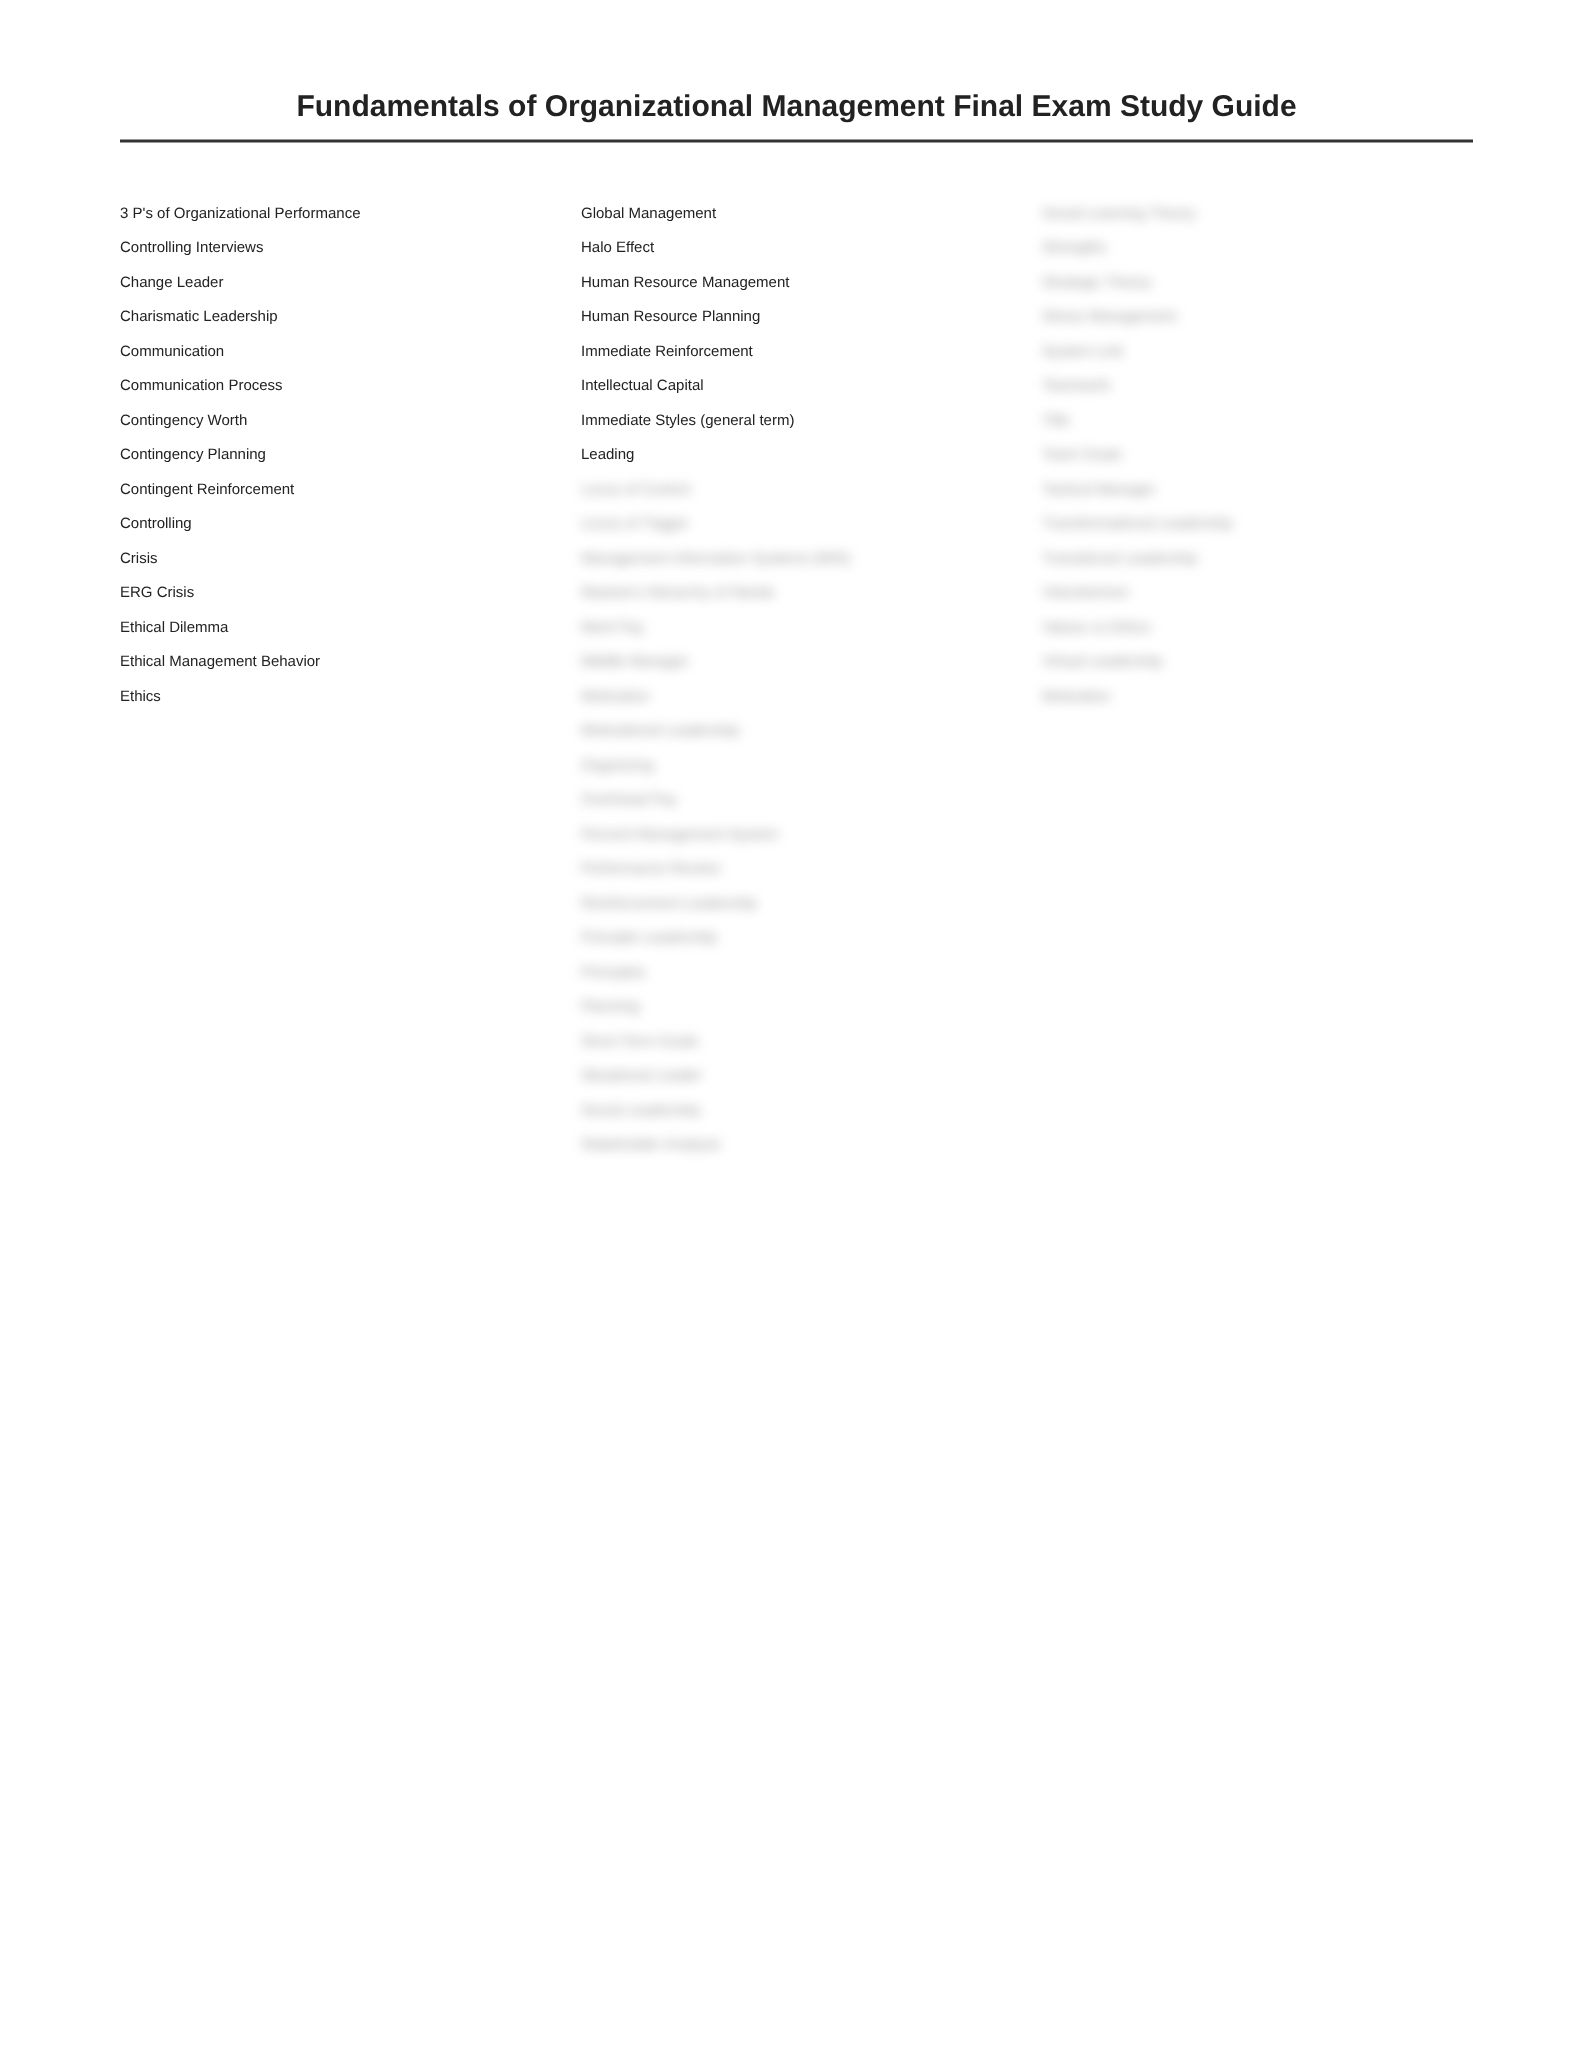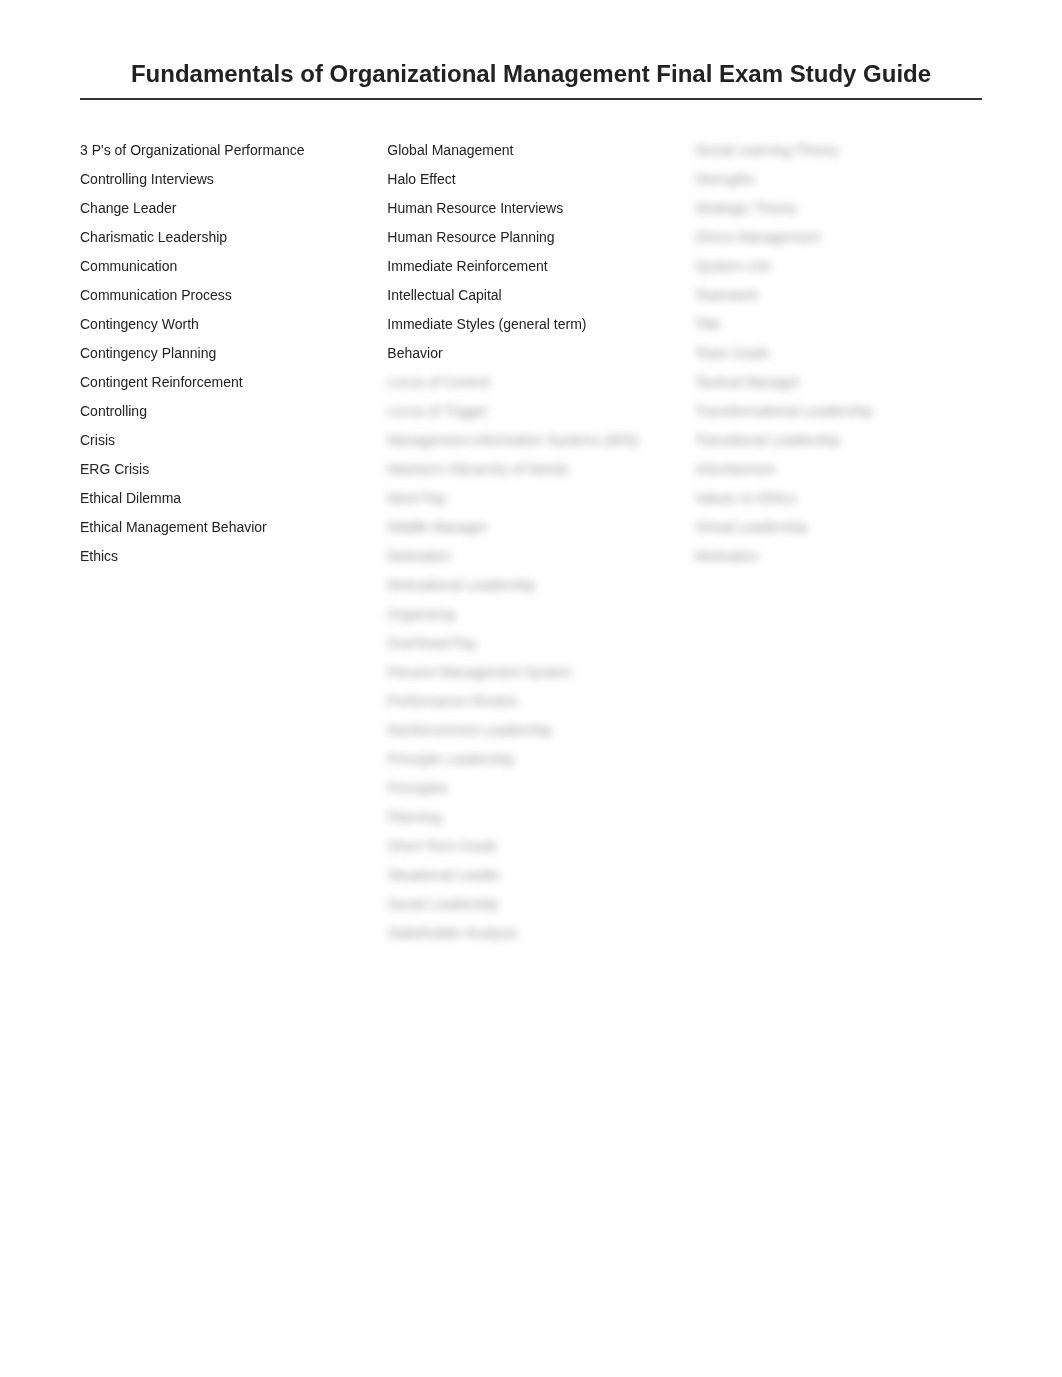--- a/index.html
+++ b/index.html
@@ -12,21 +12,21 @@
       background: #ffffff;
       font-family: Arial, sans-serif;
       color: #222222;
       width: 1062px;
       min-height: 1377px;
       padding: 60px 80px;
     }
 
     .page-title {
       text-align: center;
-      font-size: 24px;
+      font-size: 20px;
       font-weight: bold;
       margin-bottom: 40px;
       padding-bottom: 10px;
       border-bottom: 2px solid #333;
     }
 
     .columns-wrapper {
       display: flex;
       gap: 0;
       align-items: flex-start;
@@ -35,21 +35,21 @@
     .column {
       flex: 1;
       padding-right: 20px;
     }
 
     .column:last-child {
       padding-right: 0;
     }
 
     .term {
-      font-size: 14px;
+      font-size: 10px;
       line-height: 1.5;
       margin-bottom: 8px;
       color: #222;
     }
 
     .term.blurred {
       filter: blur(4px);
       color: #999;
       user-select: none;
     }
@@ -73,26 +73,26 @@
       <div class="term">Controlling</div>
       <div class="term">Crisis</div>
       <div class="term">ERG Crisis</div>
       <div class="term">Ethical Dilemma</div>
       <div class="term">Ethical Management Behavior</div>
       <div class="term">Ethics</div>
     </div>
   <div class="column" id="col2">
       <div class="term">Global Management</div>
       <div class="term">Halo Effect</div>
-      <div class="term">Human Resource Interviews</div>
+      <div class="term">Human Resource Management</div>
       <div class="term">Human Resource Planning</div>
       <div class="term">Immediate Reinforcement</div>
       <div class="term">Intellectual Capital</div>
       <div class="term">Immediate Styles (general term)</div>
-      <div class="term">Behavior</div>
+      <div class="term">Leading</div>
       <div class="term blurred">Locus of Control</div>
       <div class="term blurred">Locus of Trigger</div>
       <div class="term blurred">Management Information Systems (MIS)</div>
       <div class="term blurred">Maslow's Hierarchy of Needs</div>
       <div class="term blurred">Merit Pay</div>
       <div class="term blurred">Middle Manager</div>
       <div class="term blurred">Motivation</div>
       <div class="term blurred">Motivational Leadership</div>
       <div class="term blurred">Organizing</div>
       <div class="term blurred">Overhead Pay</div>

